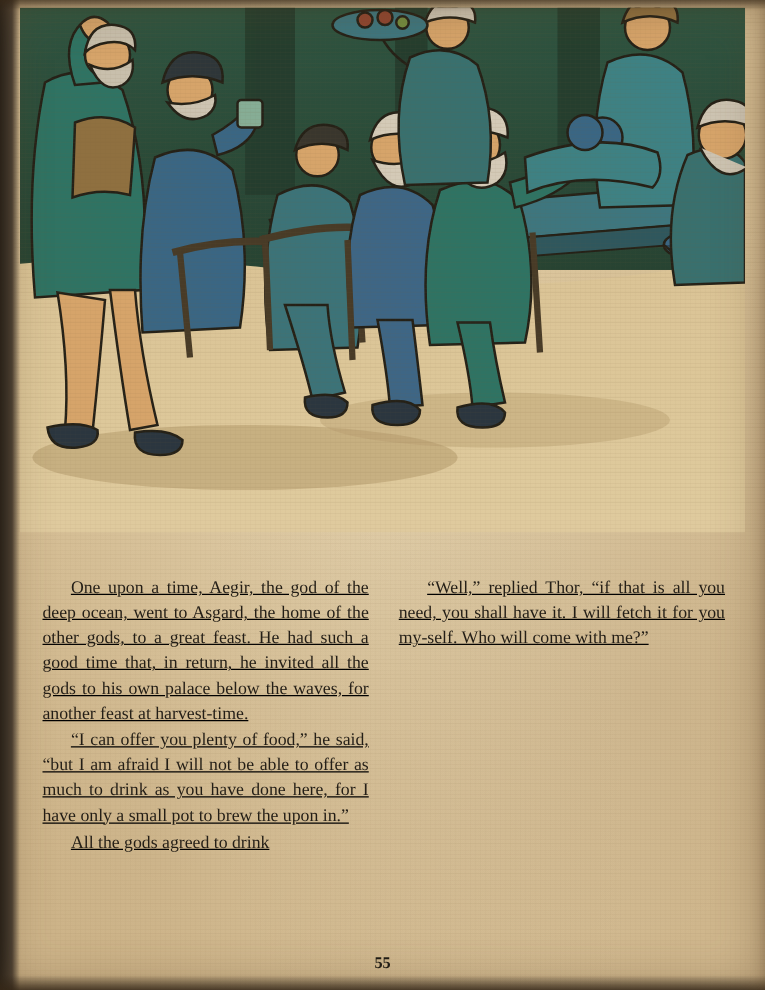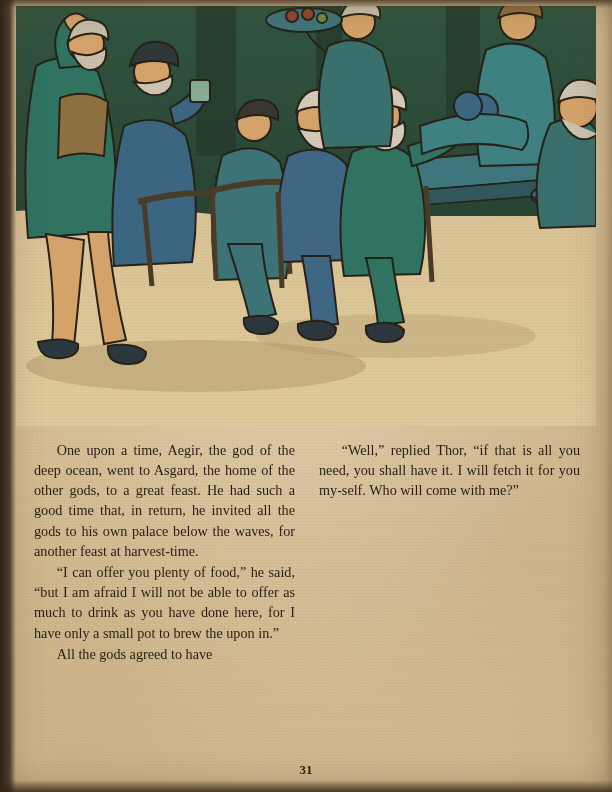--- a/index.html
+++ b/index.html
@@ -54,25 +54,26 @@
     width: 580px;
     height: 420px;
     overflow: hidden;
   }
   .illus svg { display: block; }
 
   
   .text-area {
     position: absolute;
     left: 34px;
-    top: 440px;
+    top: 460px;
     width: 546px;
     height: 320px;
     display: flex;
     gap: 24px;
+    text-decoration: underline;
   }
   .col {
     width: 261px;
     font-size: 14.2px;
     line-height: 1.42;
     color: #221d16;
     text-align: justify;
     text-justify: inter-word;
     font-family: "Liberation Serif", serif;
   }
@@ -241,27 +242,27 @@
       </g>
 
       <rect x="0" y="0" width="580" height="420" fill="#c9a96a" opacity="0.10"></rect>
     </svg>
   </div>
 
   <div class="text-area">
     <div class="col">
       <p>One upon a time, Aegir, the god of the deep ocean, went to Asgard, the home of the other gods, to a great feast. He had such a good time that, in return, he invited all the gods to his own palace below the waves, for another feast at harvest-time.</p>
       <p>“I can offer you plenty of food,” he said, “but I am afraid I will not be able to offer as much to drink as you have done here, for I have only a small pot to brew the upon in.”</p>
-      <p>All the gods agreed to have</p>
+      <p>All the gods agreed to drink</p>
     </div>
     <div class="col">
       <p>“Well,” replied Thor, “if that is all you need, you shall have it. I will fetch it for you my-self. Who will come with me?”</p>
     </div>
   </div>
 
-  <div class="page-number">31</div>
+  <div class="page-number">55</div>
 
   <div class="grain"></div>
   <div class="left-dark"></div>
   <div class="top-dark"></div>
   <div class="bottom-dark"></div>
   <div class="edge-shadow"></div>
 </div>
 
 </body></html>

